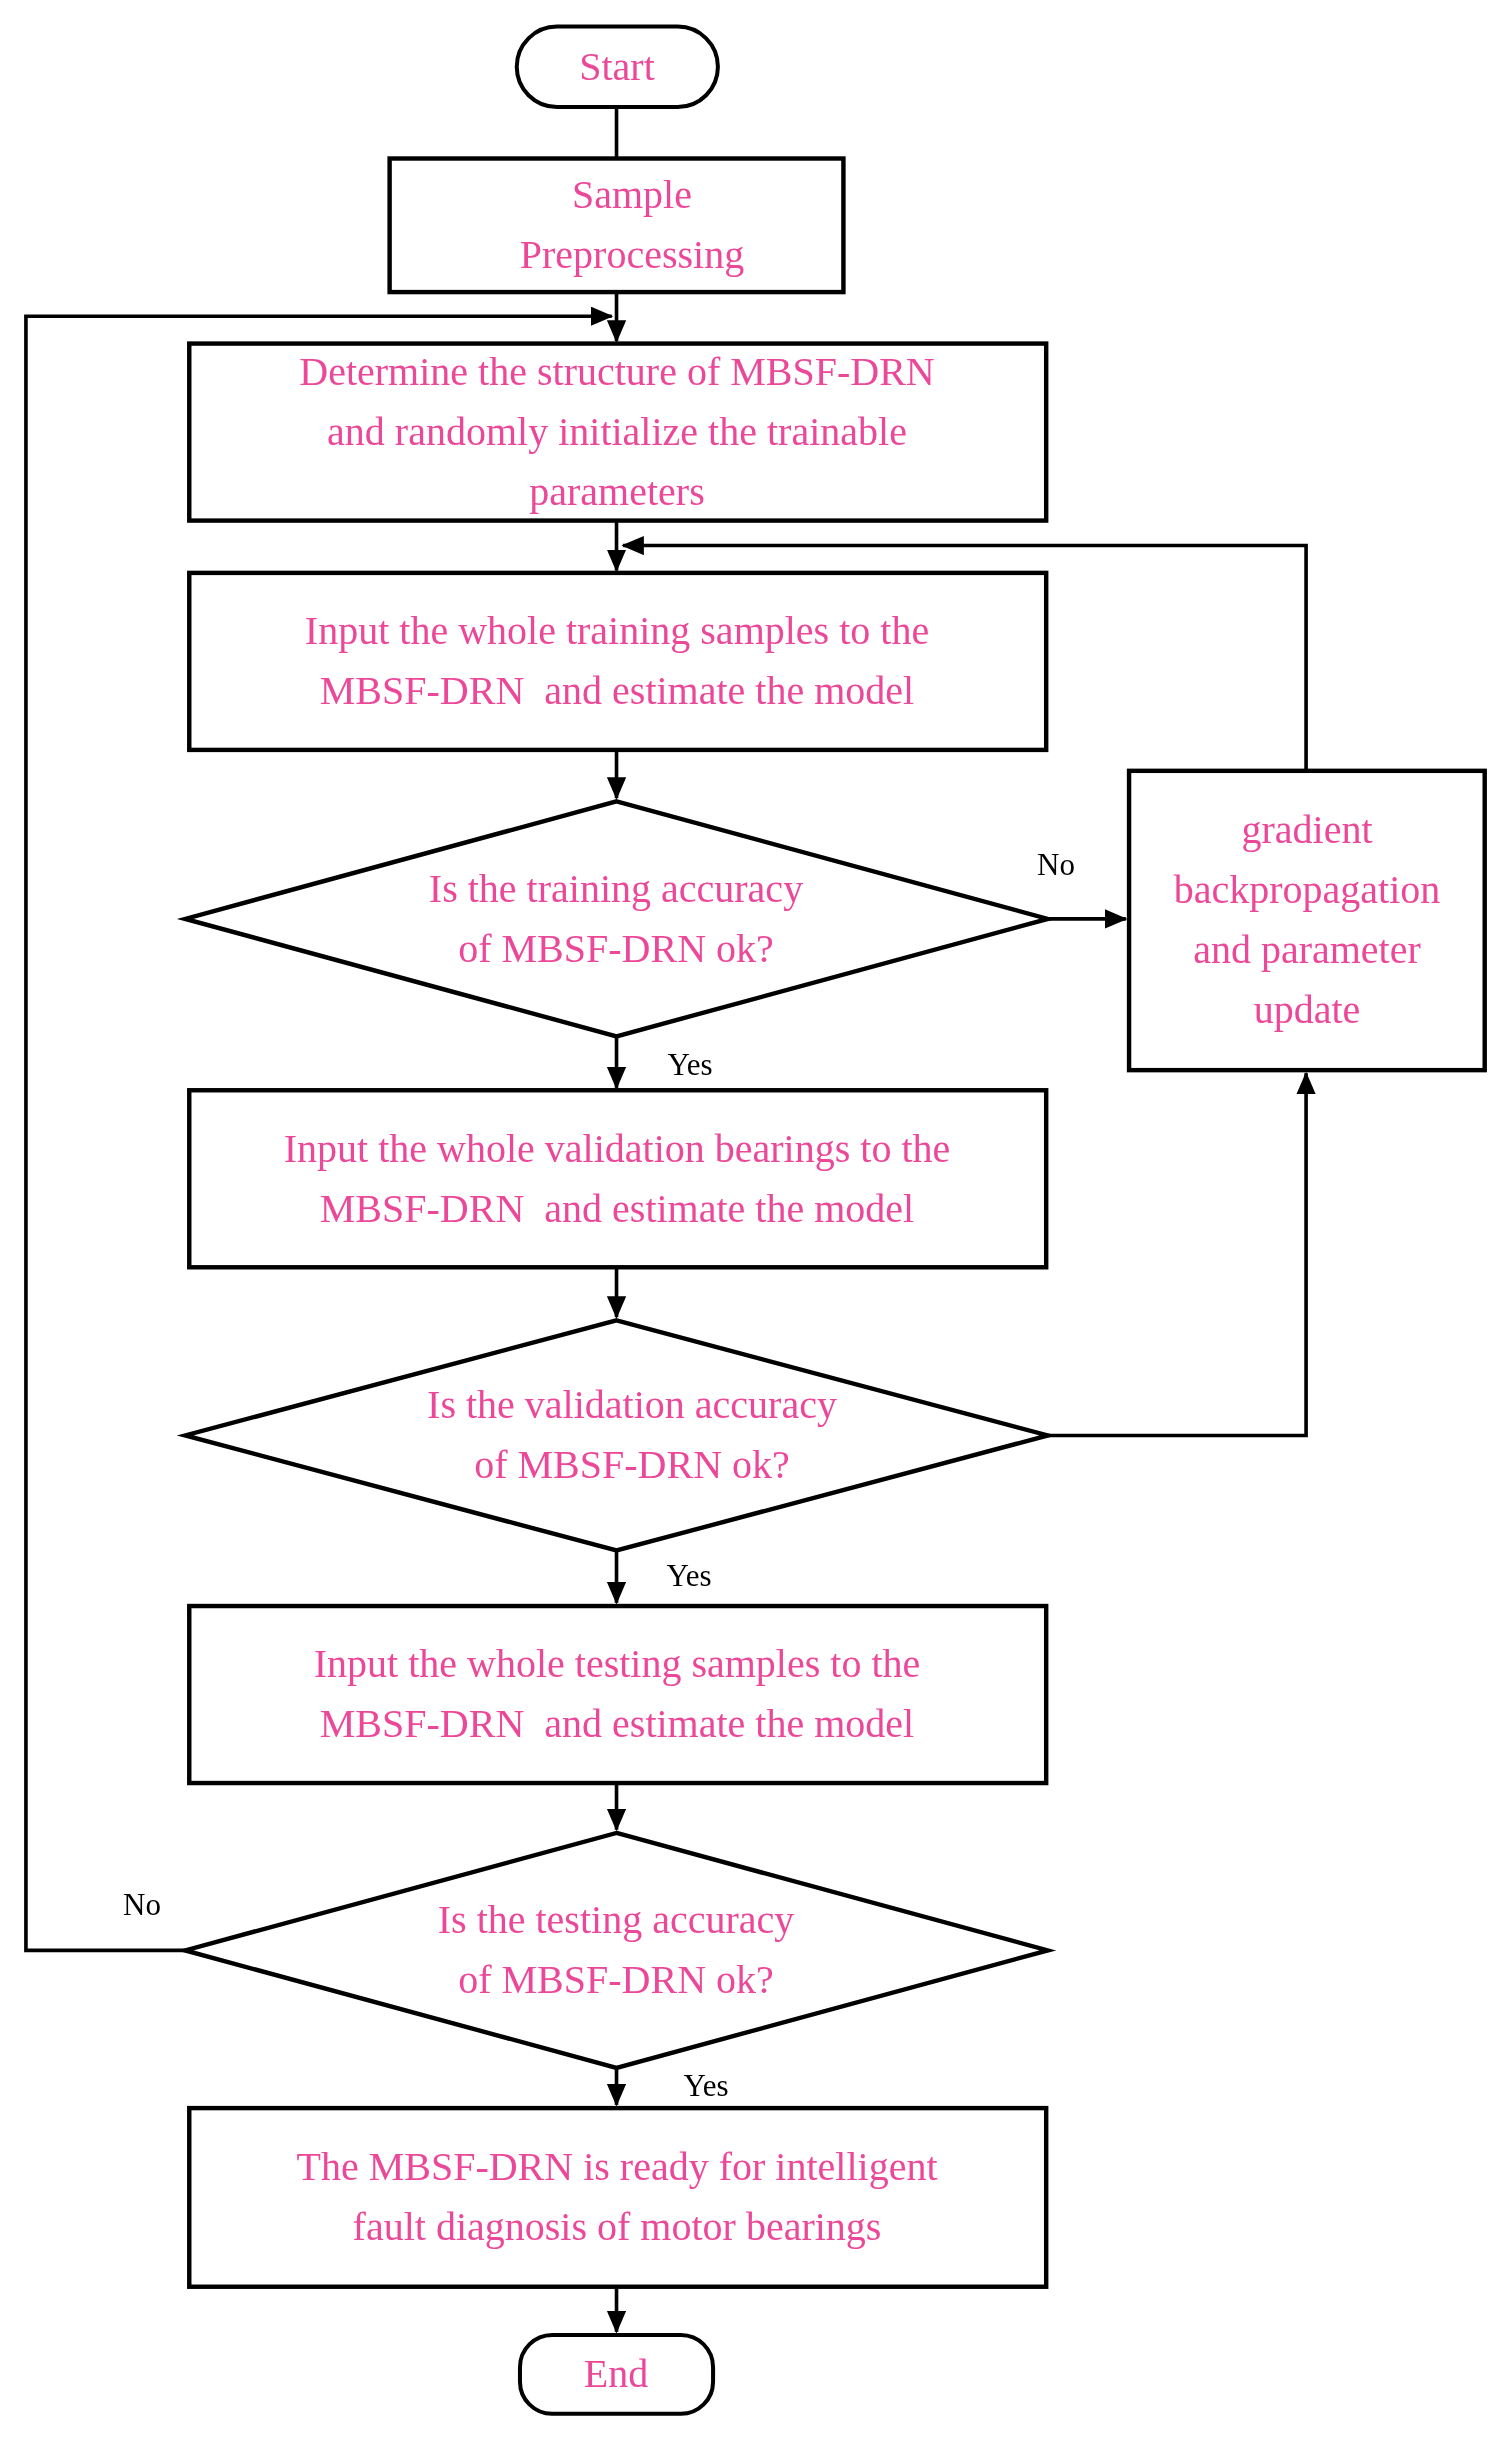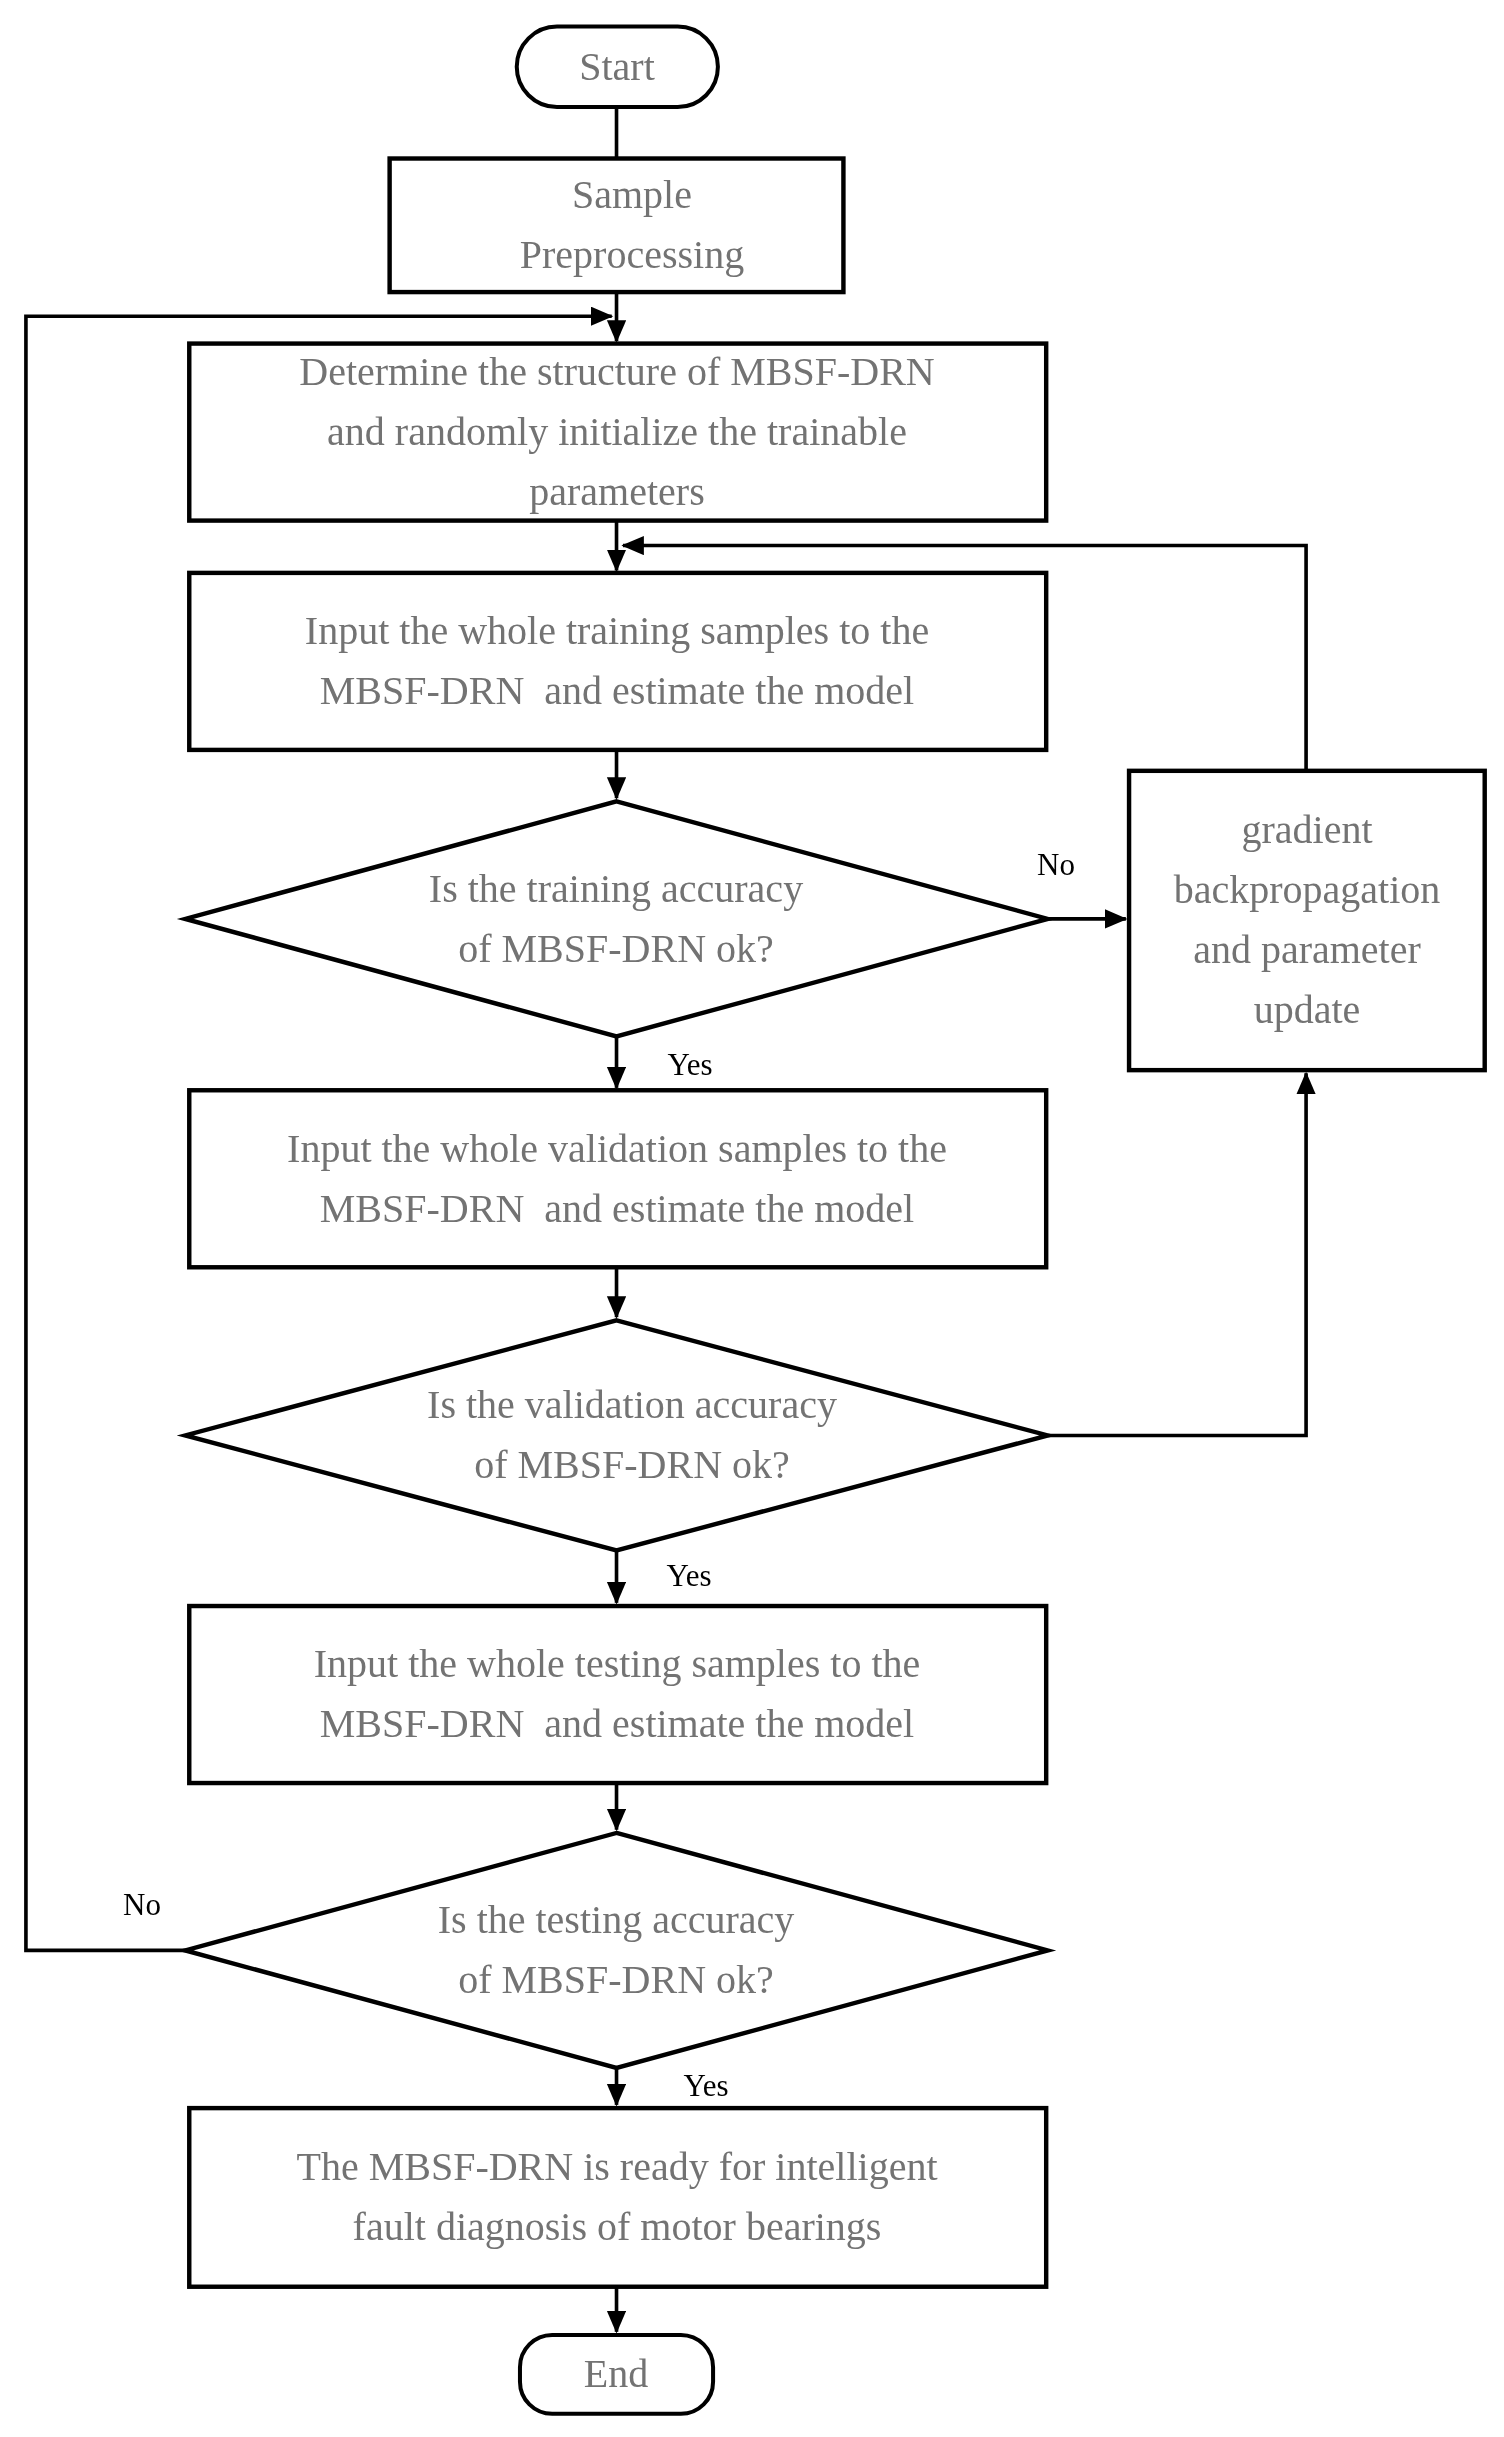--- a/index.html
+++ b/index.html
@@ -36,21 +36,21 @@
   .terminator {
     stroke-width: 5;
   }
   .lbl {
     position: absolute;
     transform: translate(-50%, -50%);
     text-align: center;
     white-space: pre-wrap;
     font-size: 40px;
     line-height: 60px;
-    color: #737373;
+    color: #ec4899;
   }
   .edge-lbl {
     position: absolute;
     transform: translate(-50%, -50%);
     text-align: center;
     white-space: nowrap;
     font-size: 31px;
     line-height: 45px;
     color: #000000;
   }
@@ -103,21 +103,21 @@
 and randomly initialize the trainable
 parameters</div>
   <div class="lbl" style="left:617px; top:661px;">Input the whole training samples to the
 MBSF-DRN  and estimate the model</div>
   <div class="lbl" style="left:616px; top:919px;">Is the training accuracy
 of MBSF-DRN ok?</div>
   <div class="lbl" style="left:1307px; top:920px;">gradient
 backpropagation
 and parameter
 update</div>
-  <div class="lbl" style="left:617px; top:1179px;">Input the whole validation samples to the
+  <div class="lbl" style="left:617px; top:1179px;">Input the whole validation bearings to the
 MBSF-DRN  and estimate the model</div>
   <div class="lbl" style="left:632px; top:1435px;">Is the validation accuracy
 of MBSF-DRN ok?</div>
   <div class="lbl" style="left:617px; top:1694px;">Input the whole testing samples to the
 MBSF-DRN  and estimate the model</div>
   <div class="lbl" style="left:616px; top:1950px;">Is the testing accuracy
 of MBSF-DRN ok?</div>
   <div class="lbl" style="left:617px; top:2197px;">The MBSF-DRN is ready for intelligent
 fault diagnosis of motor bearings</div>
   <div class="lbl" style="left:616px; top:2374px;">End</div>

